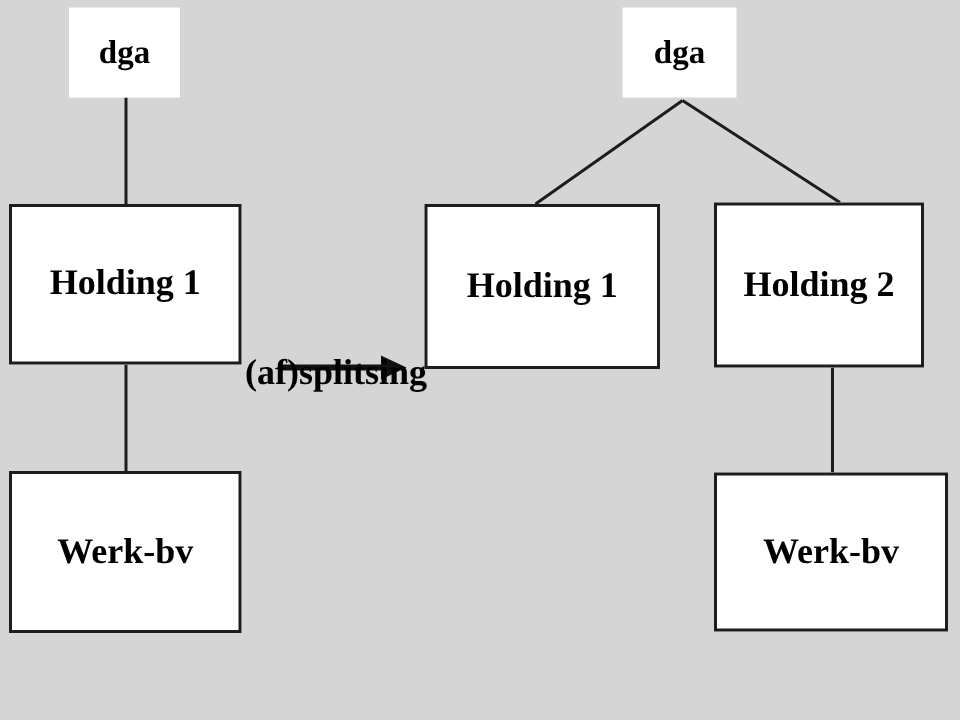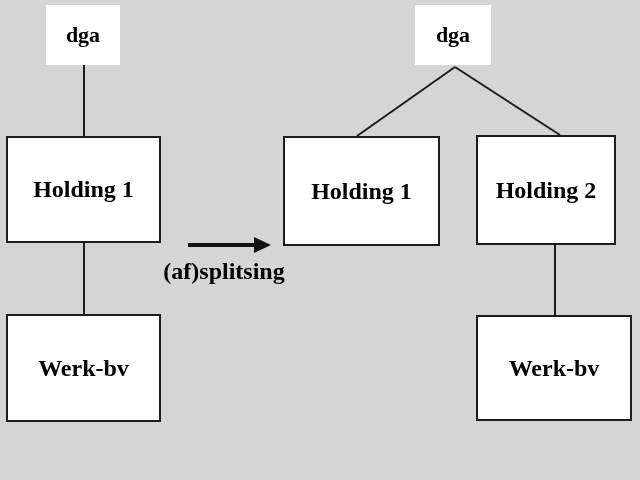--- a/index.html
+++ b/index.html
@@ -49,21 +49,21 @@
   .pos-left-werkbv   { left: 6px;   top: 314px; width: 155px; height: 108px; }
   
   .pos-right-dga      { left: 415px; top: 5px;   width: 76px;  height: 60px; }
   .pos-right-holding1 { left: 283px; top: 136px; width: 157px; height: 110px; }
   .pos-right-holding2 { left: 476px; top: 135px; width: 140px; height: 110px; }
   .pos-right-werkbv   { left: 476px; top: 315px; width: 156px; height: 106px; }
 
   #arrow-label {
     position: absolute;
     left: 156px;
-    top: 258px;
+    top: 236px;
     width: 136px;
     text-align: center;
     font-size: 24px;
     font-weight: bold;
     color: #000000;
     z-index: 2;
   }
 </style>
 </head>
 <body>

